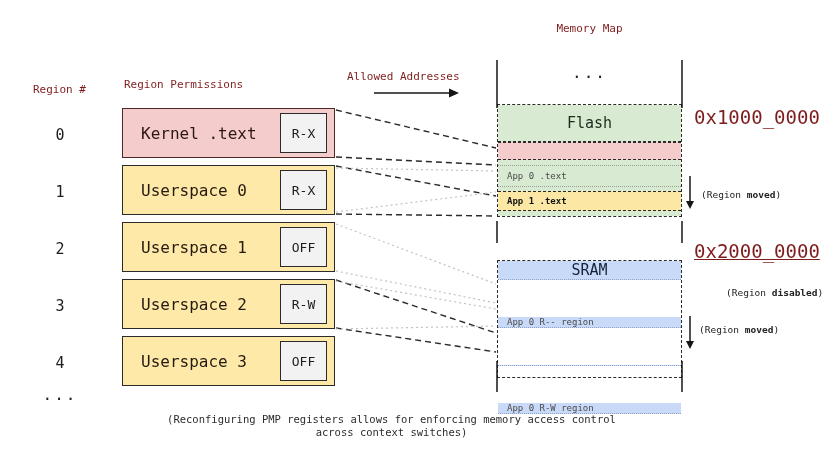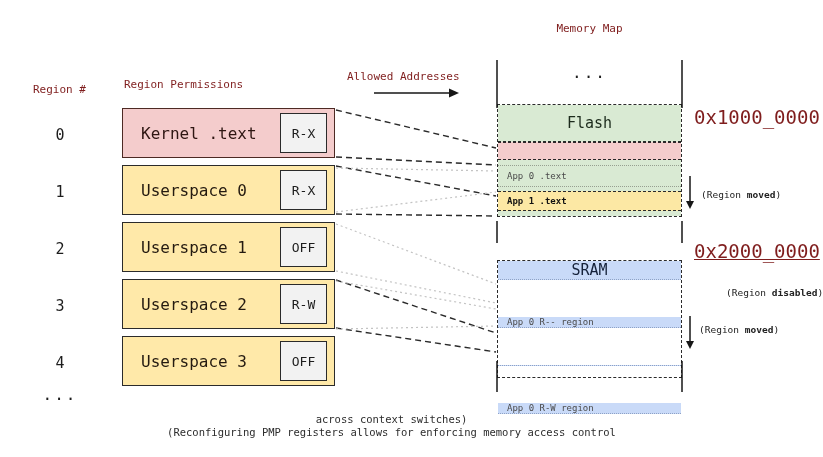--- a/index.html
+++ b/index.html
@@ -111,22 +111,22 @@
   </div>
 
   <div class="abs addr" style="left:694px; top:106px;">0x1000_0000</div>
   <div class="abs addr" style="left:694px; top:240px;text-decoration:underline;">0x2000_0000</div>
 
   <div class="abs ann" style="left:701px; top:189px;"><span>(Region </span><b>moved</b><span>)</span></div>
   <div class="abs ann" style="left:701px; top:287px;margin-left:25px;"><span>(Region </span><b>disabled</b><span>)</span></div>
   <div class="abs ann" style="left:699px; top:324px;"><span>(Region </span><b>moved</b><span>)</span></div>
 
   <div class="abs caption" style="top:413px;">
+    <div>(Reconfiguring PMP registers allows for enforcing memory access control</div>
     <div>across context switches)</div>
-    <div>(Reconfiguring PMP registers allows for enforcing memory access control</div>
   </div>
 
   <svg class="overlay" width="823" height="457" viewBox="0 0 823 457">
 
     <g stroke="#161616" stroke-width="1.5">
       <line x1="497" y1="60" x2="497" y2="108"></line>
         <line x1="682" y1="60" x2="682" y2="108"></line>
       <line x1="497" y1="221" x2="497" y2="243"></line>
         <line x1="682" y1="221" x2="682" y2="243"></line>
       <line x1="497" y1="361" x2="497" y2="392"></line>

